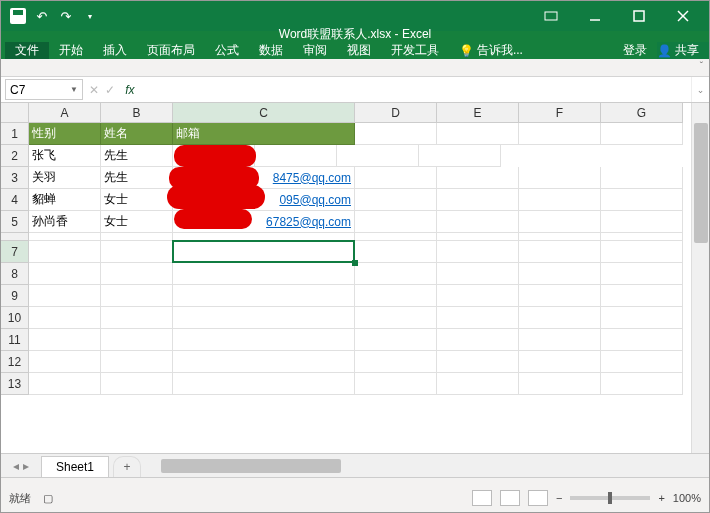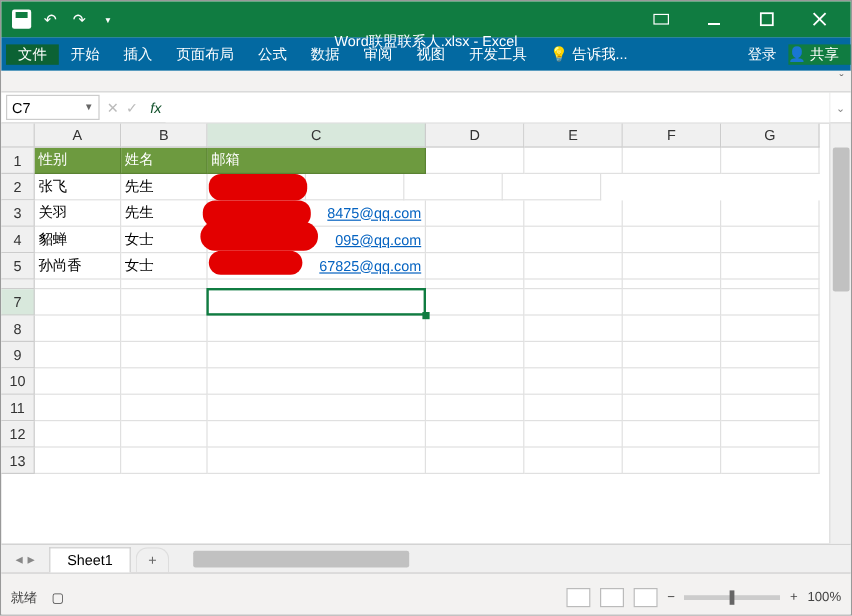--- a/index.html
+++ b/index.html
@@ -10,21 +10,21 @@
 .quick-access { display: flex; align-items: center; gap: 6px; padding-left: 8px; }
 .qa-icon { width: 18px; height: 18px; display: flex; align-items: center; justify-content: center; font-size: 13px; color: #fff; }
 .save-ic { width: 16px; height: 16px; background: #fff; border-radius: 2px; position: relative; }
 .save-ic::after { content: ""; position: absolute; top: 2px; left: 3px; width: 10px; height: 5px; background: #107c41; }
 .title-text { position: absolute; left: 50%; transform: translateX(-50%); font-size: 12px; margin-top: 36px; }
 .title-right { margin-left: auto; display: flex; align-items: center; gap: 4px; padding-right: 6px; }
 .win-btn { width: 40px; height: 30px; display: flex; align-items: center; justify-content: center; font-size: 12px; }
 .win-btn svg { stroke: #fff; fill: none; }
 
 
-.ribbon-tabs { background: #0369a1; height: 28px; display: flex; align-items: center; color: #fff; font-size: 12px; padding-left: 4px; }
+.ribbon-tabs { background: #15803d; height: 28px; display: flex; align-items: flex-end; color: #fff; font-size: 12px; padding-left: 4px; }
 .rtab { padding: 0 10px; display: flex; align-items: center; cursor: pointer; }
 .rtab.file { background: #0c6234; }
 .rtab.right { margin-left: auto; }
 .share { background: #107c41; padding-right: 10px; display: flex; align-items: center; }
 
 
 .ribbon-body { height: 18px; background: #f3f2f1; border-bottom: 1px solid #d4d4d4; position: relative; }
 .rib-caret { position: absolute; right: 6px; top: 2px; font-size: 10px; color: #666; }
 
 

